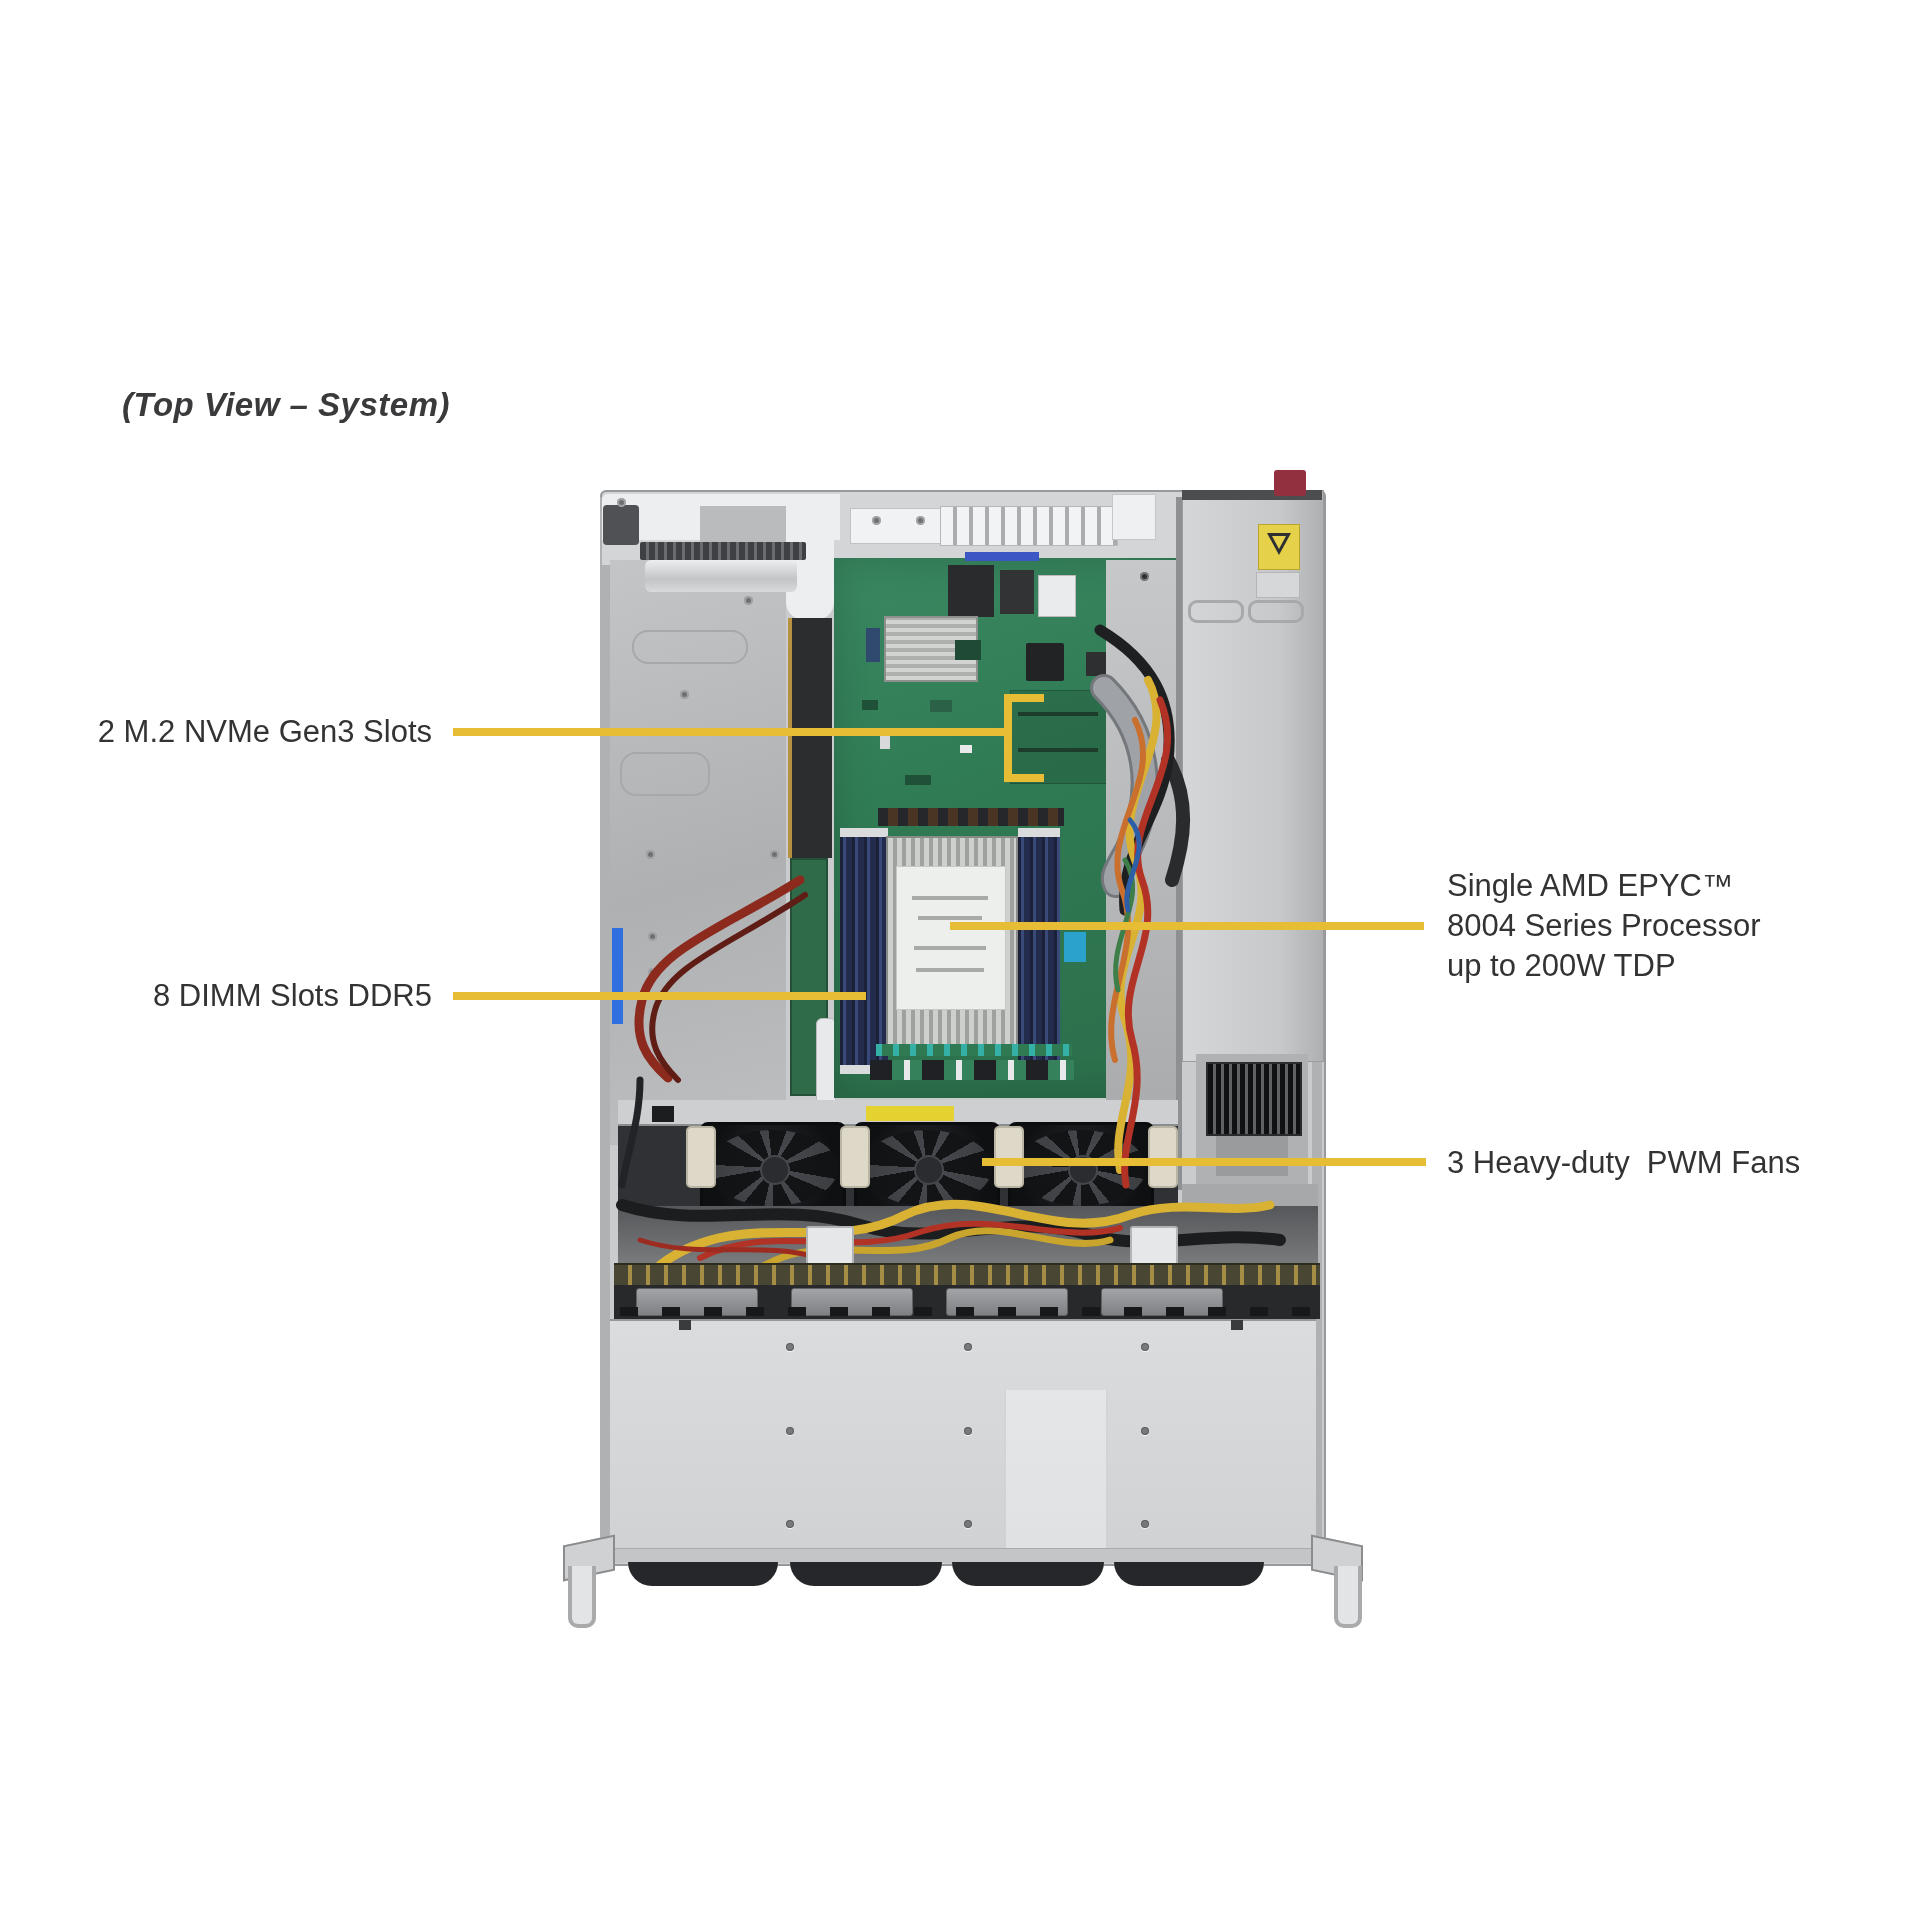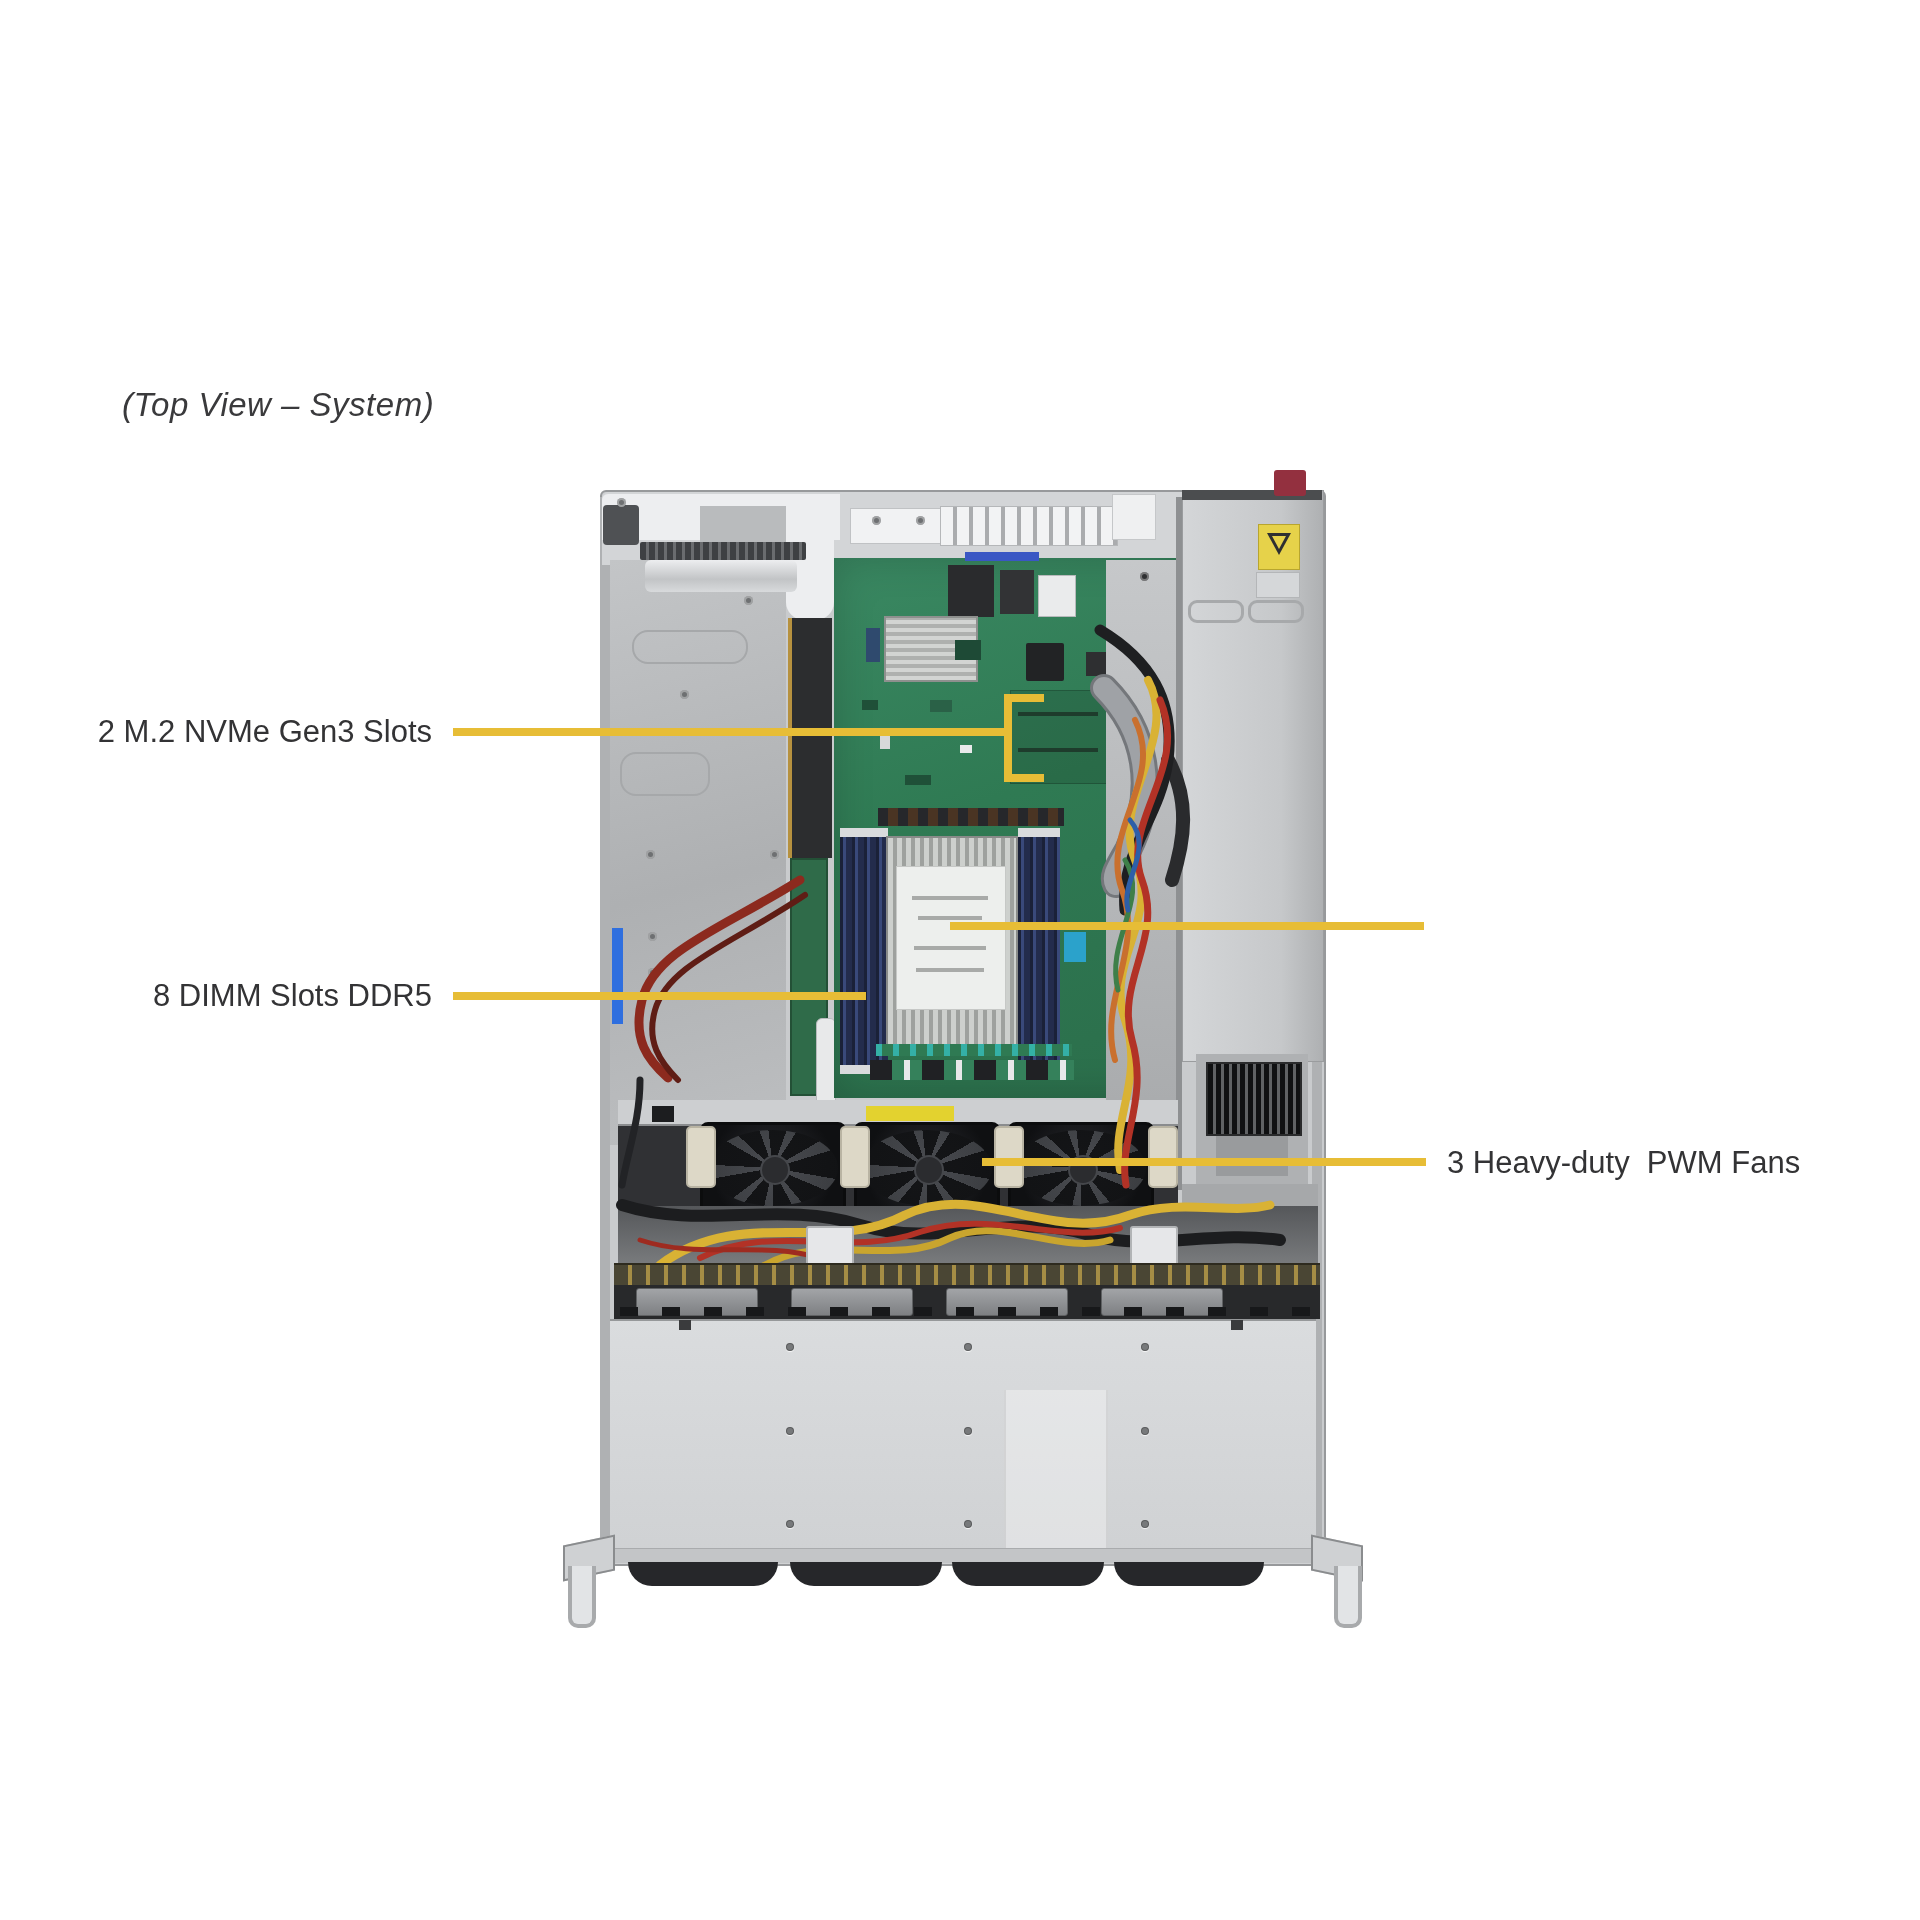--- a/index.html
+++ b/index.html
@@ -1,21 +1,21 @@
 <!DOCTYPE html>
 <html style="--callout: #E7BD36; --text: #333335; --warn: #E6D24A; --blue: #2F6FDF;"><head>
 <meta charset="utf-8">
 <style>
   html,body{margin:0;padding:0;background:#ffffff;}
   #stage{position:relative;width:1920px;height:1920px;background:#fff;overflow:hidden;
          font-family:"Liberation Sans", sans-serif;}
   .abs{position:absolute;}
   
   .page-title{position:absolute;left:122px;top:386px;font-size:33px;font-style:italic;
-              color:#3A3A3C;letter-spacing:.5px;}
+              color:#3A3A3C;letter-spacing:.5px;font-weight:bold;}
   .co-label{position:absolute;font-size:31px;color:var(--text,#333335);line-height:40px;}
   .co-label.ralign{text-align:right;}
   .pre{white-space:pre;}
   
   .co-line,.co-seg{position:absolute;background:var(--callout,#E7BD36);}
   
   .screw{position:absolute;width:9px;height:9px;border-radius:50%;background:#6E7072;
          box-shadow:0 0 0 2px rgba(255,255,255,.35) inset;}
   .screw-sm{position:absolute;width:8px;height:8px;border-radius:50%;background:#77797B;
          box-shadow:0 1px 1px rgba(255,255,255,.8),0 0 0 1px rgba(0,0,0,.25) inset;}
@@ -204,17 +204,22 @@
   <div class="co-label ralign" style="left:90px;top:712px;width:342px;">2 M.2 NVMe Gen3 Slots</div>
   <div class="co-line" style="left:453px;top:728px;width:555px;height:8px;"></div>
   <div class="co-seg" style="left:1004px;top:694px;width:8px;height:88px;"></div>
   <div class="co-seg" style="left:1004px;top:694px;width:40px;height:8px;"></div>
   <div class="co-seg" style="left:1004px;top:774px;width:40px;height:8px;"></div>
 
   <div class="co-label ralign" style="left:90px;top:976px;width:342px;">8 DIMM Slots DDR5</div>
   <div class="co-line" style="left:453px;top:992px;width:413px;height:8px;"></div>
 
   <div class="co-line" style="left:950px;top:922px;width:474px;height:8px;"></div>
+  <div class="co-label" style="left:1447px;top:866px;width:420px;">
+    <div>Single AMD EPYC™</div>
+    <div>8004 Series Processor</div>
+    <div>up to 200W TDP</div>
+  </div>
 
   <div class="co-line" style="left:982px;top:1158px;width:444px;height:8px;"></div>
   <div class="co-label pre" style="left:1447px;top:1143px;width:420px;">3 Heavy-duty  PWM Fans</div>
 
 </div>
 
 </body></html>

